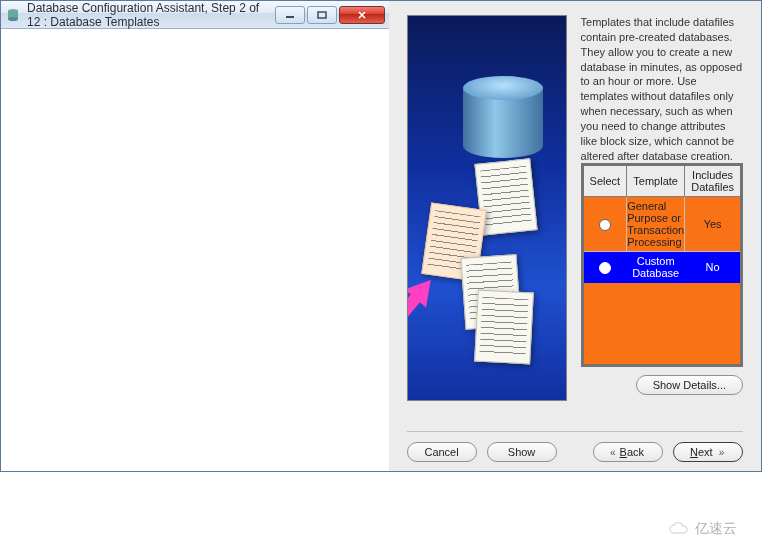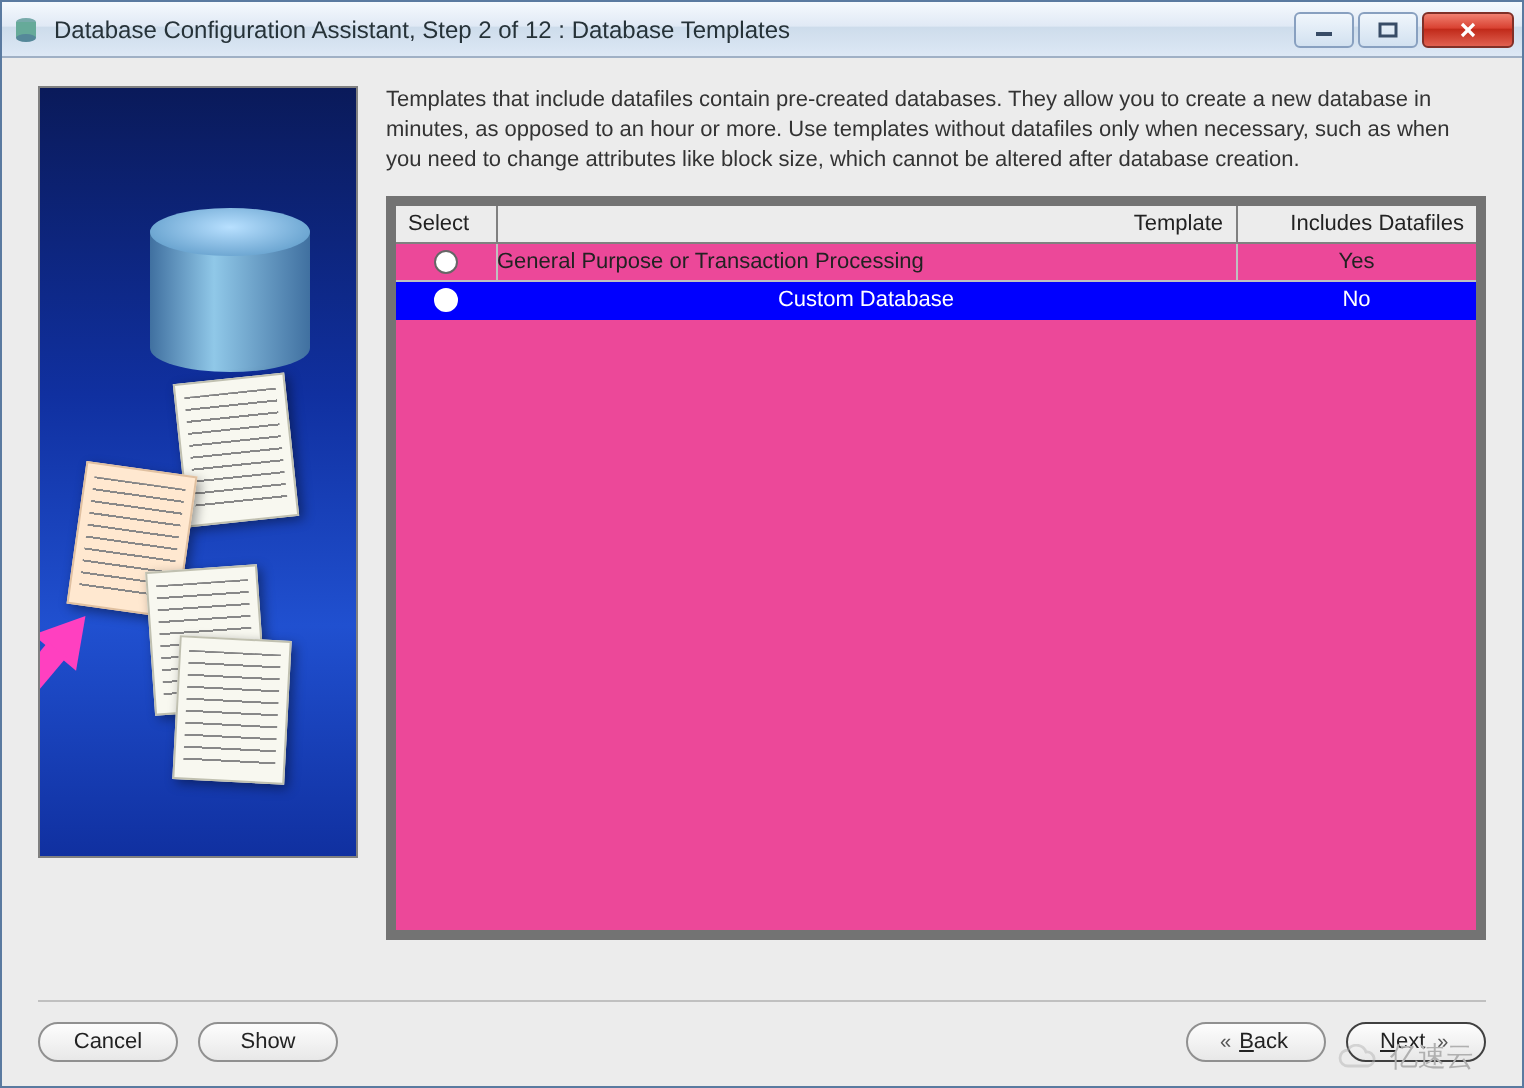--- a/index.html
+++ b/index.html
@@ -6,25 +6,25 @@
     body {
       font-family: Tahoma, Arial, sans-serif;
       font-size: 11px;
       background: #fff;
       width: 762px;
       height: 544px;
       overflow: hidden;
     }
     .window {
       width: 762px;
-      height: 544px;
+      height: 472px;
       border: 1px solid #5a7aa0;
       background: #fff;
       display: flex;
-      flex-direction: column;
+      flex-direction: row;
     }
     .titlebar {
       height: 28px;
       background: linear-gradient(to bottom, #f5f9fd 0%, #e0e9f5 45%, #cddceb 46%, #dde8f5 100%);
       border-bottom: 1px solid #a0b0c5;
       display: flex;
       align-items: center;
       padding: 0 4px;
     }
     .titlebar-icon {
@@ -119,36 +119,35 @@
     .arrow-tail {
       width: 12px; height: 26px;
       background: #ff40c0;
       position: absolute;
       top: 22px; left: 8px;
     }
     .right-pane { flex: 1; display: flex; flex-direction: column; }
     .description {
       color: #333;
       line-height: 1.35;
-      margin-bottom: 10px;
       font-size: 11px;
     }
     .table-container {
       flex: 1;
-      border: 5px solid #737373;
-      background: #ec4899;
+      border: 3px solid #737373;
+      background: #f97316;
       overflow: hidden;
     }
     table { width: 100%; border-collapse: collapse; font-size: 11px; }
     th {
       background: #ececec;
       border: 1px solid #808080;
       border-top: none;
       padding: 3px 6px;
-      text-align: right;
+      text-align: center;
       font-weight: normal;
       color: #222;
     }
     th:first-child { border-left: none; width: 50px; text-align: left; }
     th:last-child { border-right: none; width: 120px; margin-top: 46px; }
     td {
       border: 1px solid #c0c0c0;
       padding: 3px 0;
       color: #222;
     }
@@ -294,20 +293,23 @@
               </tr>
               <tr class="selected">
                 <td><span class="radio checked"></span></td>
                 <td>Custom Database</td>
                 <td>No</td>
               </tr>
             </tbody>
           </table>
         </div>
 
+        <div class="details-row">
+          <button class="btn">Show Details...</button>
+        </div>
       </div>
     </div>
 
     <div class="footer">
       <button class="btn">Cancel</button>
       <button class="btn">Show</button>
       <div class="footer-spacer"></div>
       <button class="btn nav-btn">
         <span class="chev">«</span>
         <span><span class="u">B</span><span>ack</span></span>

